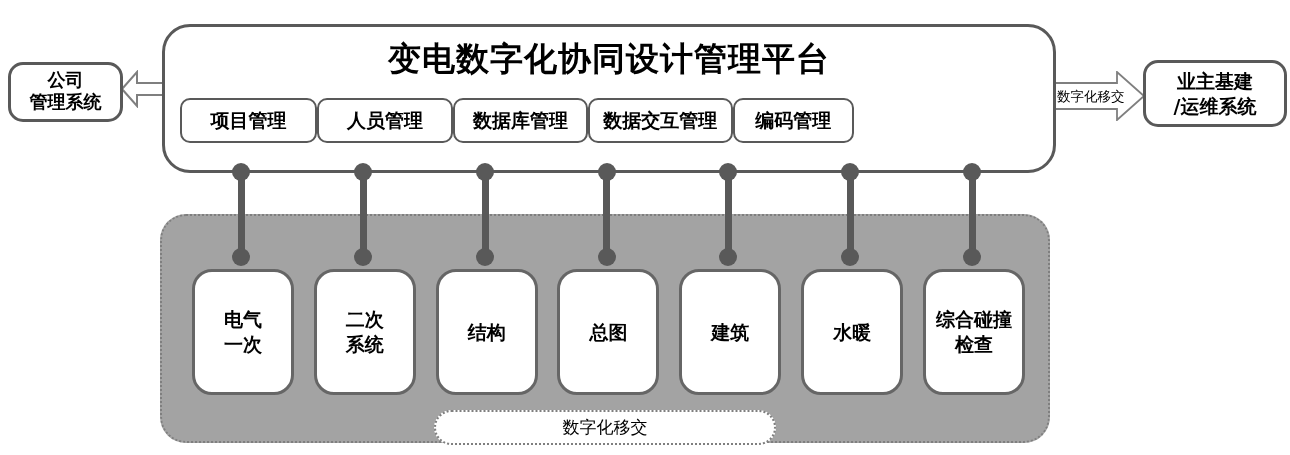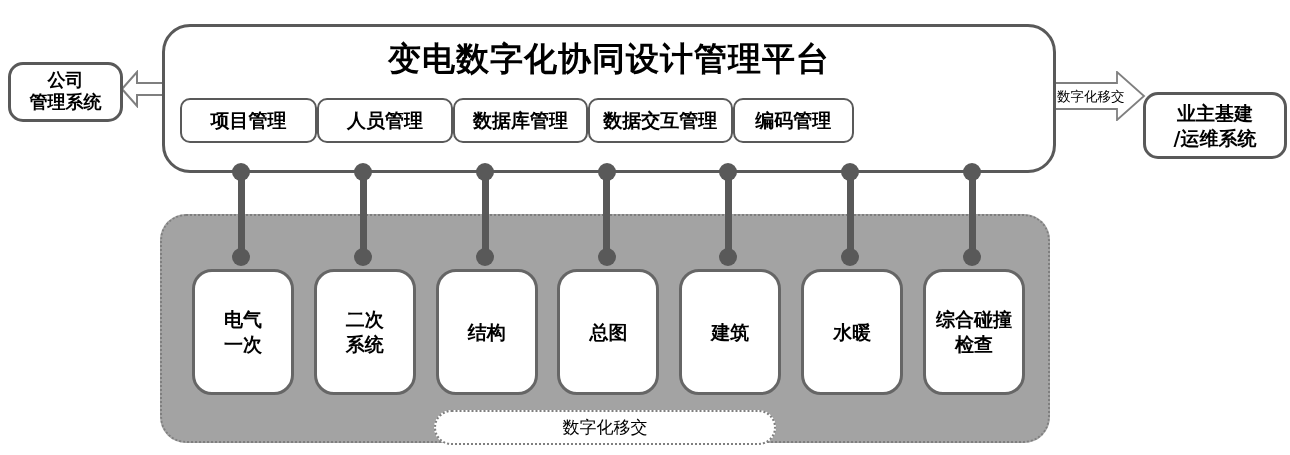--- a/index.html
+++ b/index.html
@@ -37,21 +37,21 @@
   .subbox:nth-child(5){ width:126px; }
 
   
   .side-box {
     position:absolute; box-sizing:border-box; background:#ffffff;
     border:3px solid #595959; border-radius:15px;
     display:flex; align-items:center; justify-content:center;
     text-align:center; font-weight:bold; white-space:pre-line; z-index:2;
   }
   .left-sys  { left:8px;    top:62px; width:115px; height:60px; font-size:18px; line-height:1.25;font-family:Liberation Mono, monospace; }
-  .right-sys { left:1143px; top:60px; width:144px; height:67px; font-size:19px; line-height:1.3;margin-top:32px; }
+  .right-sys { left:1143px; top:60px; width:144px; height:67px; font-size:19px; line-height:1.3; }
 
   
   .arrow-svg { position:absolute; z-index:1; }
   .arrow-left-pos  { left:121px;  top:70px; }
   .arrow-right-pos { left:1054px; top:71px; }
   .transfer-label {
     position:absolute; left:1057px; top:88px; width:67px;
     font-size:13.5px; font-weight:normal; text-align:left;
     white-space:nowrap; z-index:2;
   }

